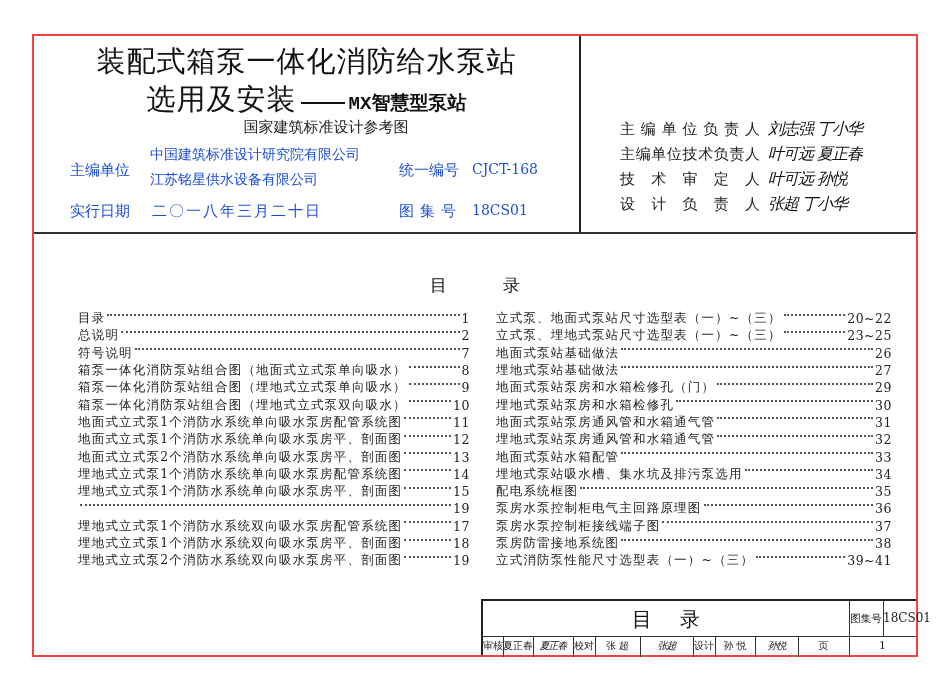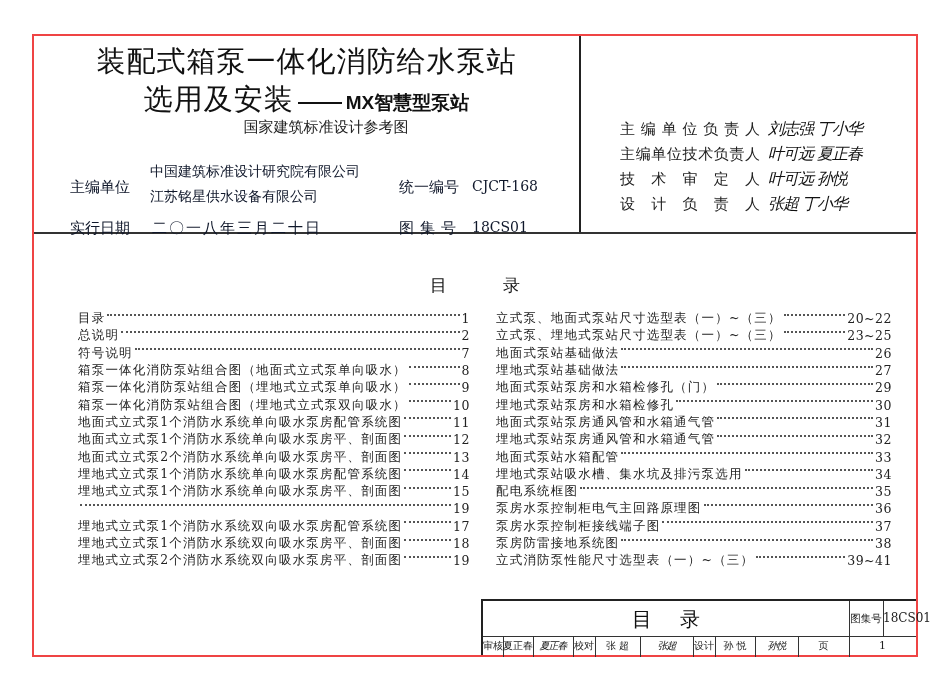--- a/index.html
+++ b/index.html
@@ -8,28 +8,28 @@
   .frame { position:absolute; left:32px; top:34px; width:882px; height:619px;
            border:2px solid #ef4444; box-sizing:content-box; }
   .vdiv { position:absolute; left:545px; top:0; width:2px; height:196px; background:#222; }
   .hdiv { position:absolute; left:0; top:196px; width:882px; height:2px; background:#333; }
 
   
   .title1 { position:absolute; left:0; width:545px; top:6px; text-align:center;
             font-family:"DejaVu Sans","Liberation Sans",sans-serif; font-size:29px;
             letter-spacing:1px; color:#111; }
   .title2 { position:absolute; left:0; width:545px; top:44px; text-align:center;
-            font-family:Liberation Sans, sans-serif; color:#111; }
+            font-family:Liberation Mono, monospace; color:#111; }
   .title2 .big { font-size:29px; letter-spacing:1px; }
   .title2 .dash { display:inline-block; width:44px; height:2px; background:#111;
                   vertical-align:middle; margin:0 4px 0 4px; position:relative; top:-2px; }
   .title2 .small { font-size:19px; font-weight:bold; }
   .subtitle { position:absolute; left:0; width:584px; top:82px; text-align:center;
               font-size:15px; color:#222; }
-  .lbl { position:absolute; font-size:15px; color:#0f172a; white-space:nowrap;margin-top:17px; }
+  .lbl { position:absolute; font-size:15px; color:#1d4ed8; white-space:nowrap; }
   .org-label { left:36px; top:125px; }
   .org1 { left:116px; top:110px; font-size:14px; }
   .org2 { left:116px; top:135px; font-size:14px; }
   .date-label { left:36px; top:166px; }
   .date-val { left:118px; top:166px; letter-spacing:2px; }
   .code-label { left:365px; top:125px; }
   .code-val { left:438px; top:125px; font-size:14px; }
   .atlas-label { left:365px; top:166px; letter-spacing:6px; }
   .atlas-val { left:438px; top:166px; font-size:14px; }
 

